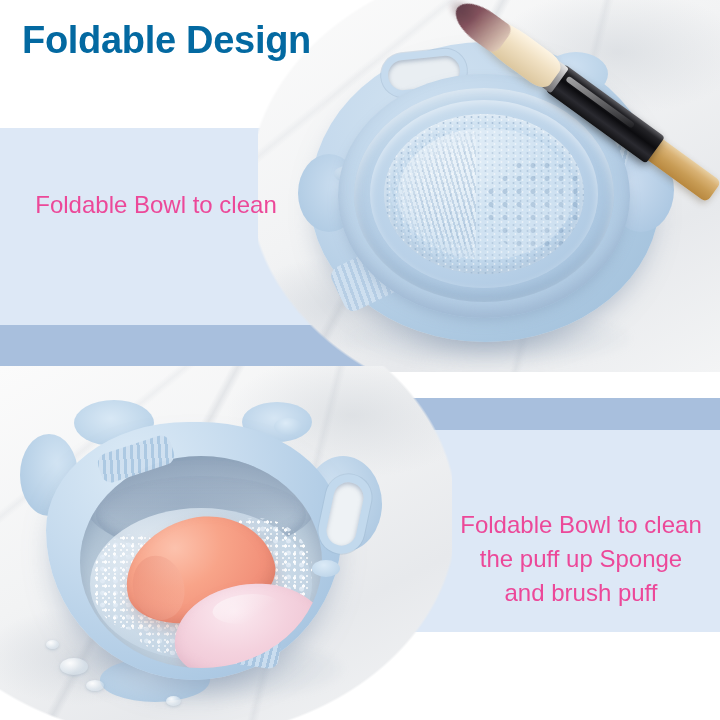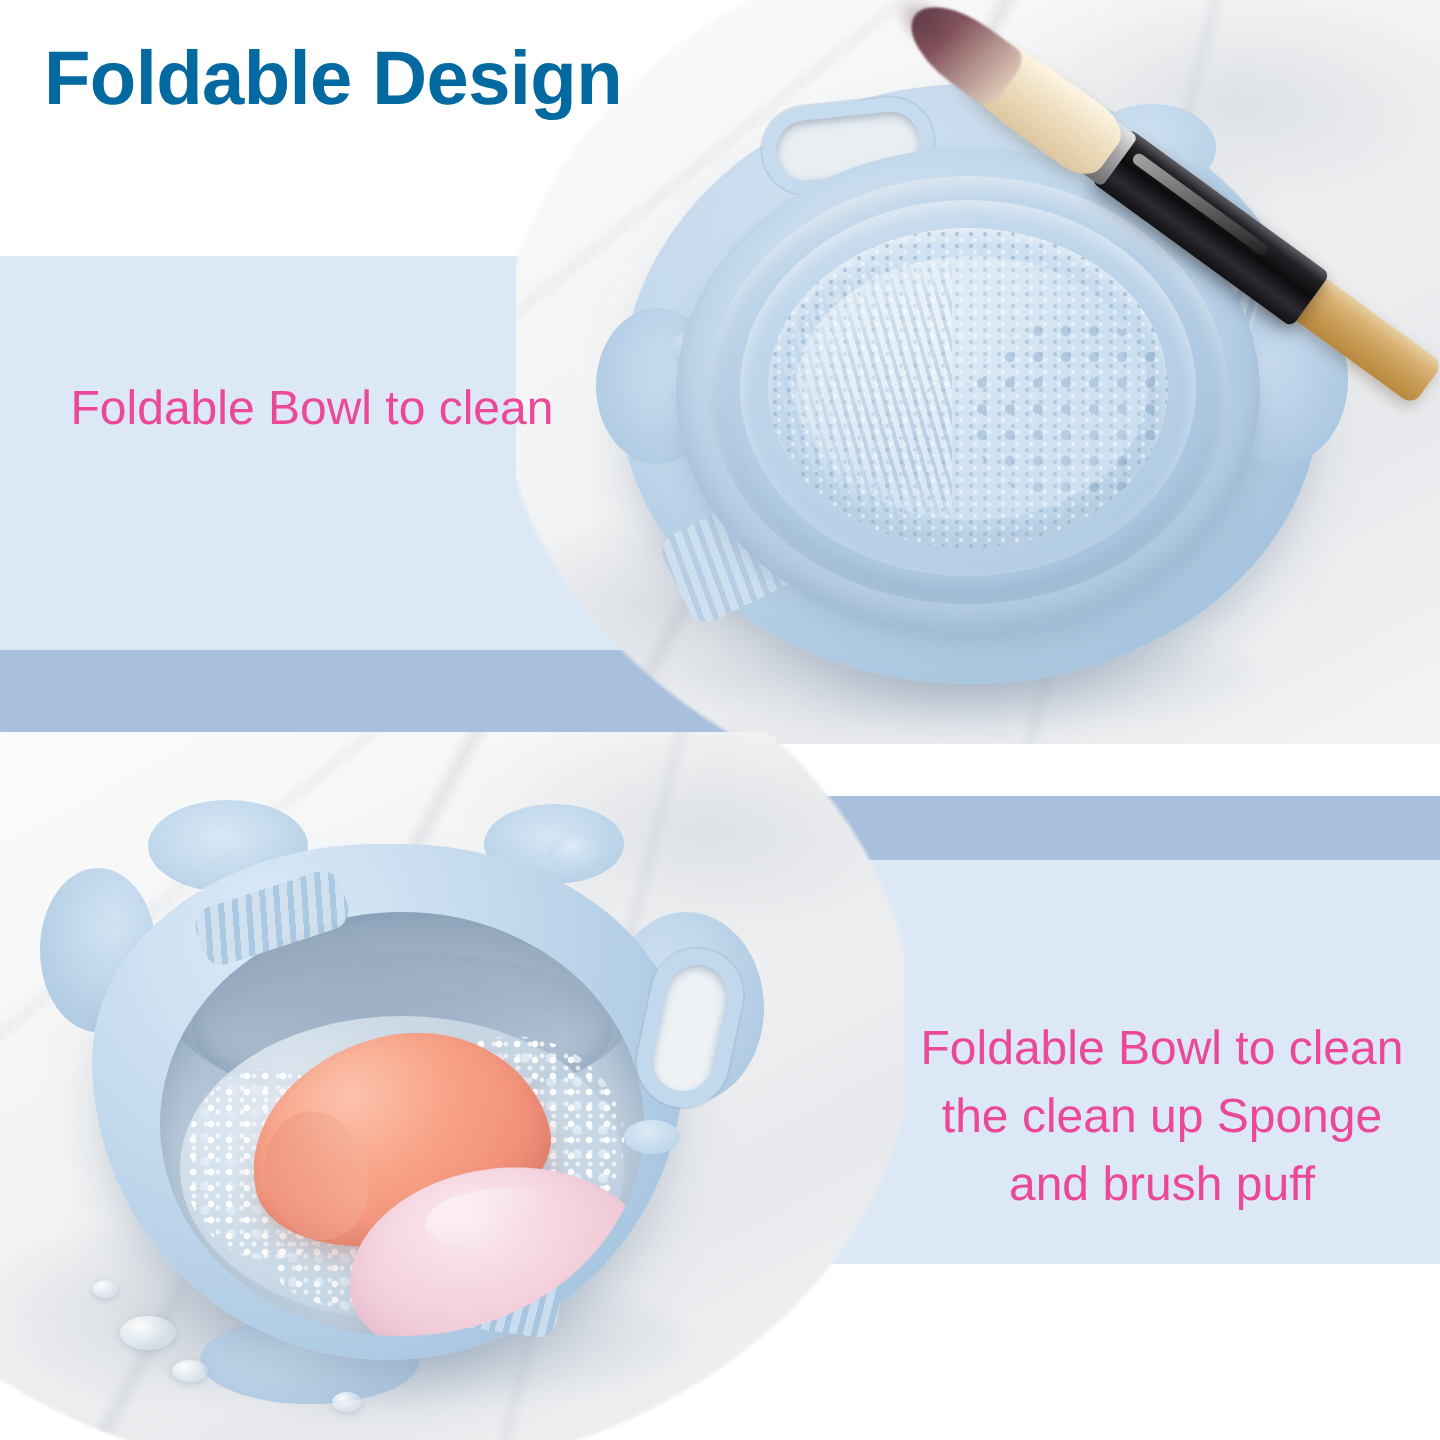--- a/index.html
+++ b/index.html
@@ -465,17 +465,17 @@
       <div class="drop d4"></div>
     </div>
   </div>
 
   <div class="caption c1">
     <div>Foldable Bowl to clean</div>
   </div>
 
   <div class="caption c2">
     <div>Foldable Bowl to clean</div>
-    <div>the clean up Sponge</div>
+    <div>the puff up Sponge</div>
     <div>and brush puff</div>
   </div>
 
 </div>
 
 </body></html>

